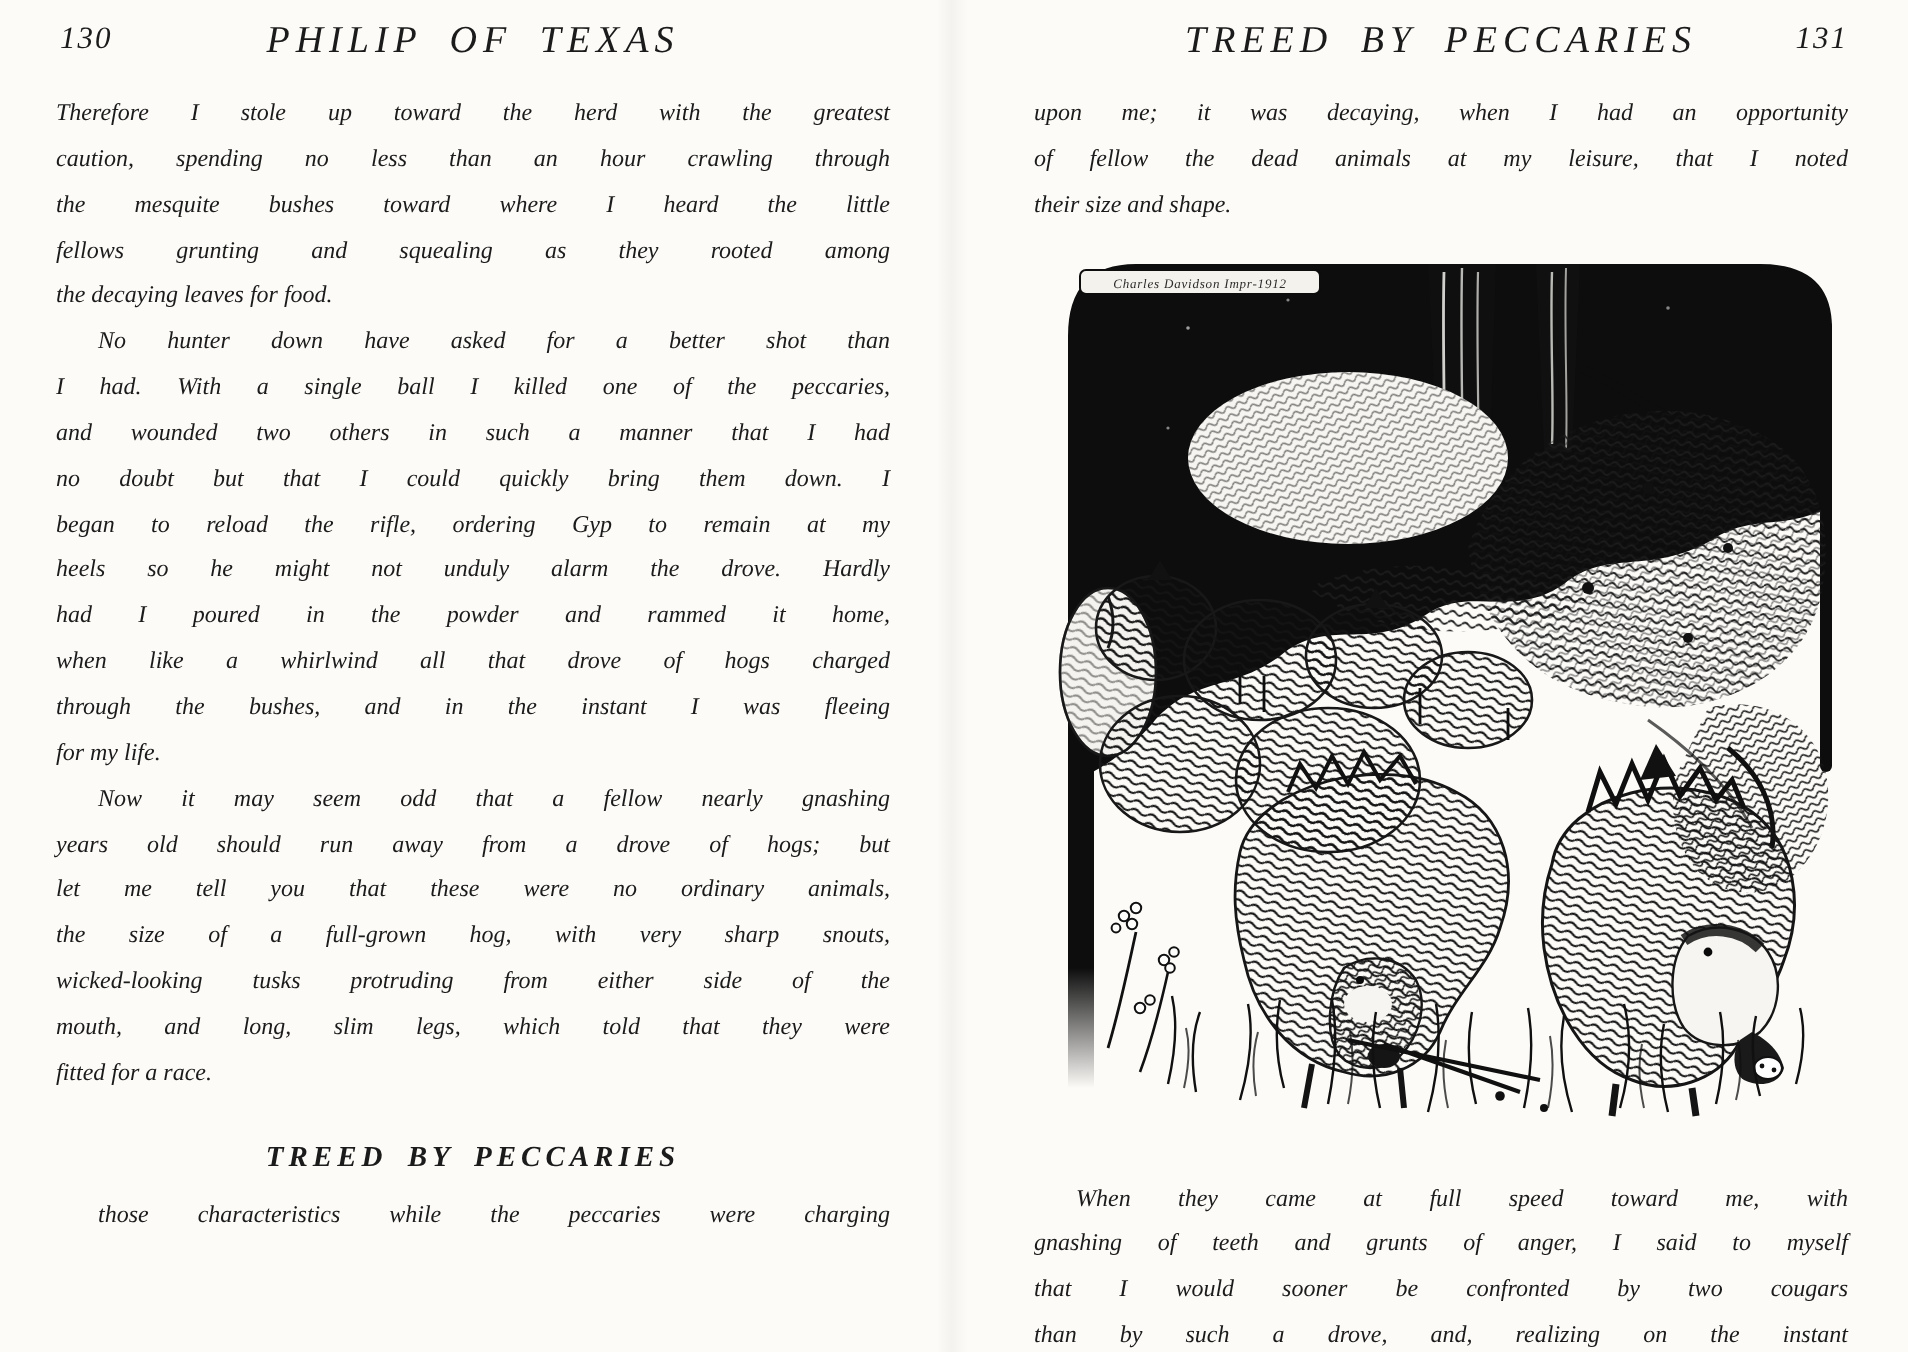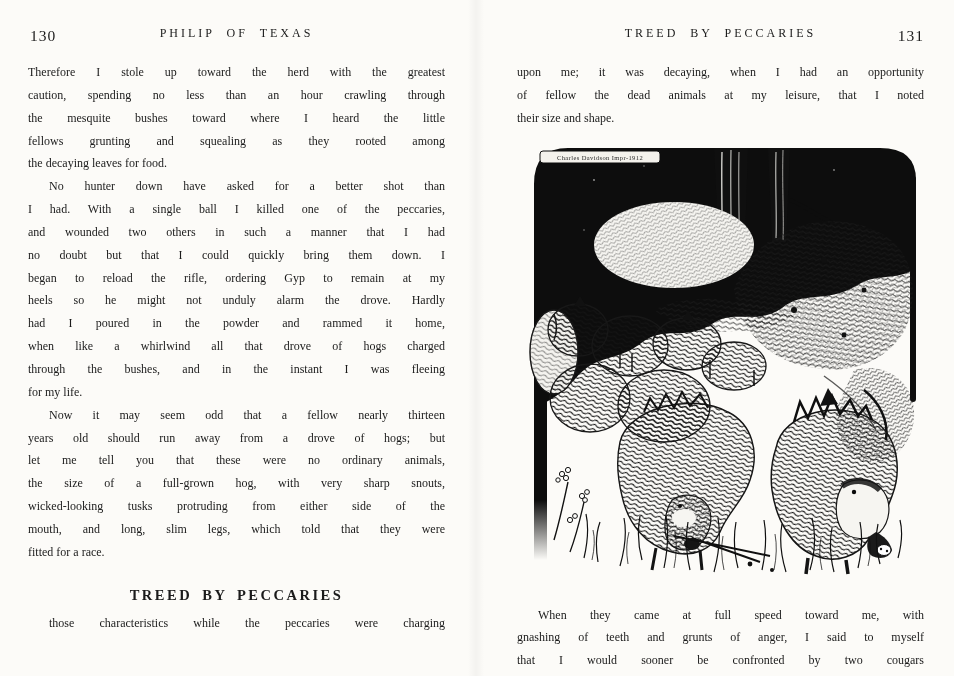--- a/index.html
+++ b/index.html
@@ -1,27 +1,27 @@
 <!DOCTYPE html>
 <html><head>
 <meta charset="utf-8">
 <style>
   html,body{margin:0;padding:0;background:#e9e7e2;}
   .spread{position:relative;width:954px;height:676px;background:#fcfbf8;overflow:hidden;
           font-family:"Liberation Serif","DejaVu Serif",serif;color:#1b1b1b;margin:0 auto;}
   .gutter{position:absolute;left:468px;top:0;width:16px;height:100%;
           background:linear-gradient(90deg,rgba(0,0,0,0) 0%,rgba(0,0,0,0.035) 50%,rgba(0,0,0,0) 100%);}
-  .page{position:absolute;top:16px;height:572px;width:477px;}
+  .page{position:absolute;top:0;height:572px;width:477px;font-style:italic;}
   .page.left{left:0;}
   .page.right{left:477px;}
   .content{position:absolute;top:10px;}
   .page.left .content{left:28px;width:417px;}
   .page.right .content{left:40px;width:407px;}
   .runhead{position:relative;height:24px;margin-bottom:11px;}
-  .runtitle{display:block;text-align:center;font-size:12px;letter-spacing:3px;
+  .runtitle{display:block;text-align:center;font-size:19px;letter-spacing:3px;
             word-spacing:6px;font-variant:normal;}
   .pagenum{position:absolute;top:1px;font-size:15.5px;letter-spacing:1px;}
   .page.left .pagenum{left:2px;}
   .page.right .pagenum{right:0px;}
   .bodytext{font-size:12px;line-height:22.85px;}
   .para{margin:0;}
   .jline{text-align:justify;text-align-last:justify;text-justify:inter-word;white-space:normal;}
   .jline.last{text-align-last:left;}
   .para.indent .jline:first-child{text-indent:21px;}
   .section{text-align:center;font-weight:bold;font-size:14.5px;letter-spacing:2.5px;
@@ -54,21 +54,21 @@
             <div class="jline">and wounded two others in such a manner that I had</div>
             <div class="jline">no doubt but that I could quickly bring them down. I</div>
             <div class="jline">began to reload the rifle, ordering Gyp to remain at my</div>
             <div class="jline">heels so he might not unduly alarm the drove. Hardly</div>
             <div class="jline">had I poured in the powder and rammed it home,</div>
             <div class="jline">when like a whirlwind all that drove of hogs charged</div>
             <div class="jline">through the bushes, and in the instant I was fleeing</div>
             <div class="jline last">for my life.</div>
           </div>
           <div class="para indent">
-            <div class="jline">Now it may seem odd that a fellow nearly thirteen</div>
+            <div class="jline">Now it may seem odd that a fellow nearly gnashing</div>
             <div class="jline">years old should run away from a drove of hogs; but</div>
             <div class="jline">let me tell you that these were no ordinary animals,</div>
             <div class="jline">the size of a full-grown hog, with very sharp snouts,</div>
             <div class="jline">wicked-looking tusks protruding from either side of the</div>
             <div class="jline">mouth, and long, slim legs, which told that they were</div>
             <div class="jline last">fitted for a race.</div>
           </div>
         </div>
       <div class="section">TREED BY PECCARIES</div>
       <div class="bodytext">

